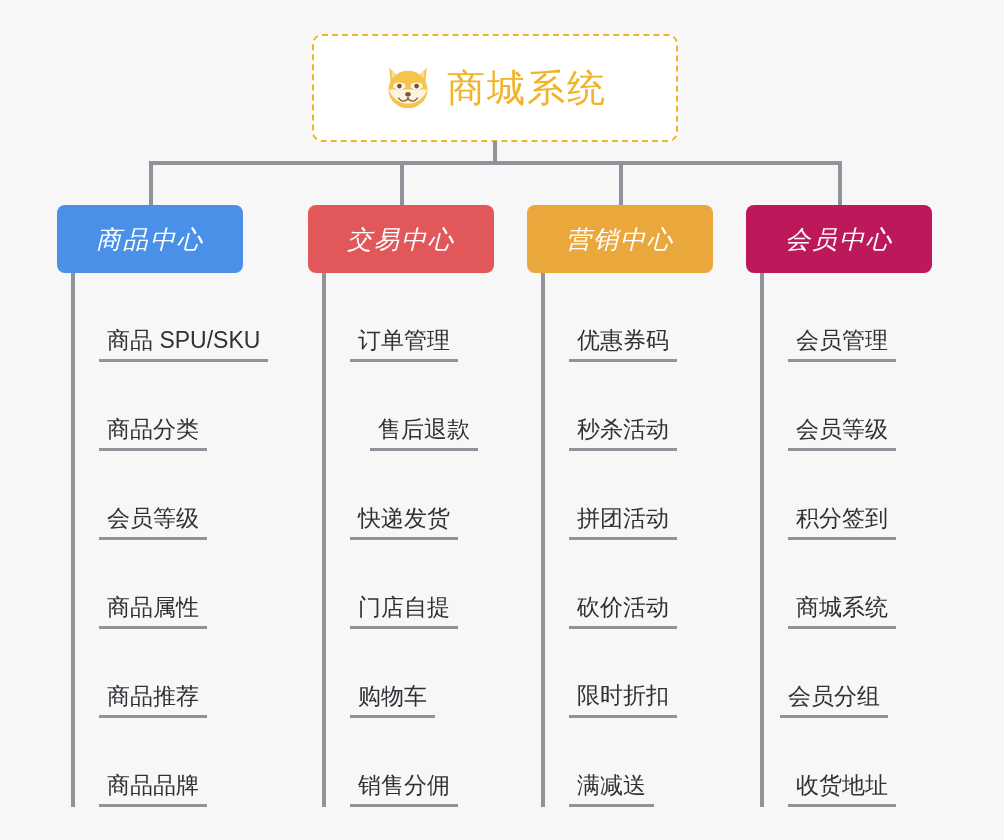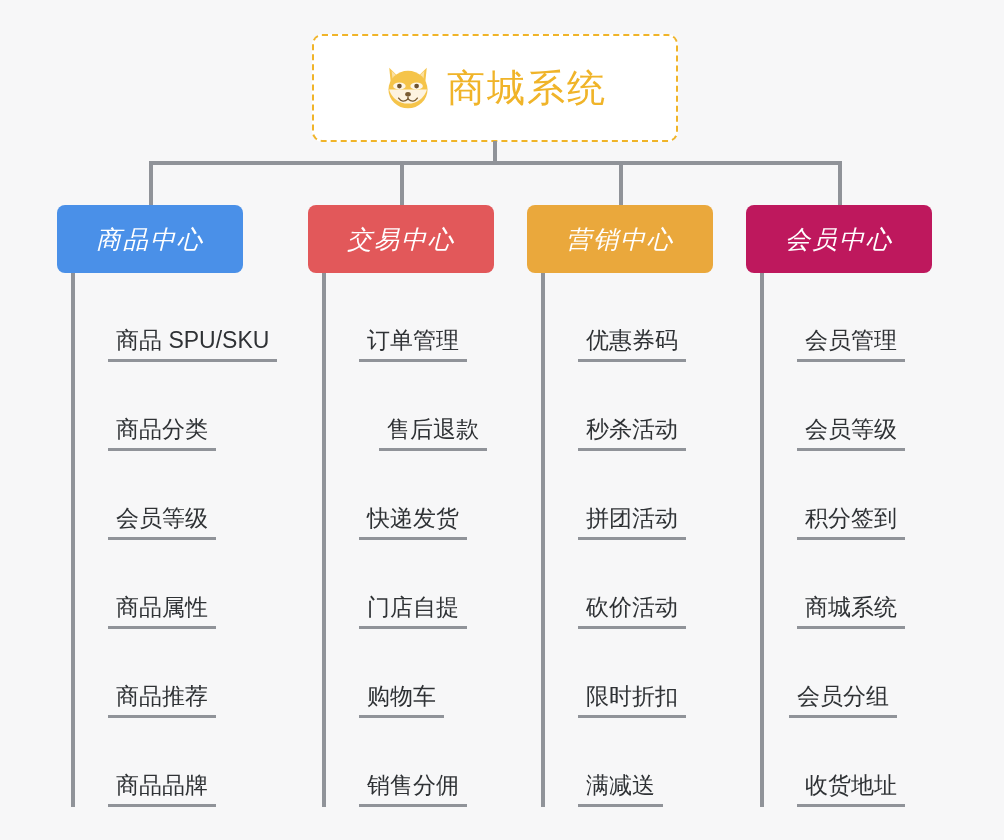--- a/index.html
+++ b/index.html
@@ -82,21 +82,21 @@
   }
   .leaf-spine {
     position: absolute;
     left: 0;
     top: 0;
     width: 4px;
     background: #909399;
   }
   .leaf-item {
     position: absolute;
-    left: 9px;
+    left: 0;
     height: 89px;
     display: flex;
     align-items: flex-end;
     padding-left: 28px;
     box-sizing: border-box;
   }
   .leaf-label {
     font-size: 23px;
     color: #2f3235;
     line-height: 1.15;
@@ -200,21 +200,21 @@
       </div>
       <div class="leaf-item" style="top: 89px;">
         <span class="leaf-label">秒杀活动</span>
       </div>
       <div class="leaf-item" style="top: 178px;">
         <span class="leaf-label">拼团活动</span>
       </div>
       <div class="leaf-item" style="top: 267px;">
         <span class="leaf-label">砍价活动</span>
       </div>
-      <div class="leaf-item" style="top: 356px;">
+      <div class="leaf-item" style="top: 356px; font-family: Liberation Serif, serif;">
         <span class="leaf-label">限时折扣</span>
       </div>
       <div class="leaf-item" style="top: 445px;">
         <span class="leaf-label">满减送</span>
       </div>
     </div>
   <div class="leaf-col" style="left:760px;">
     <div class="leaf-spine" style="height: 534px; background: rgb(144, 147, 153);"></div>
   <div class="leaf-item" style="top: 0px;">
         <span class="leaf-label">会员管理</span>

